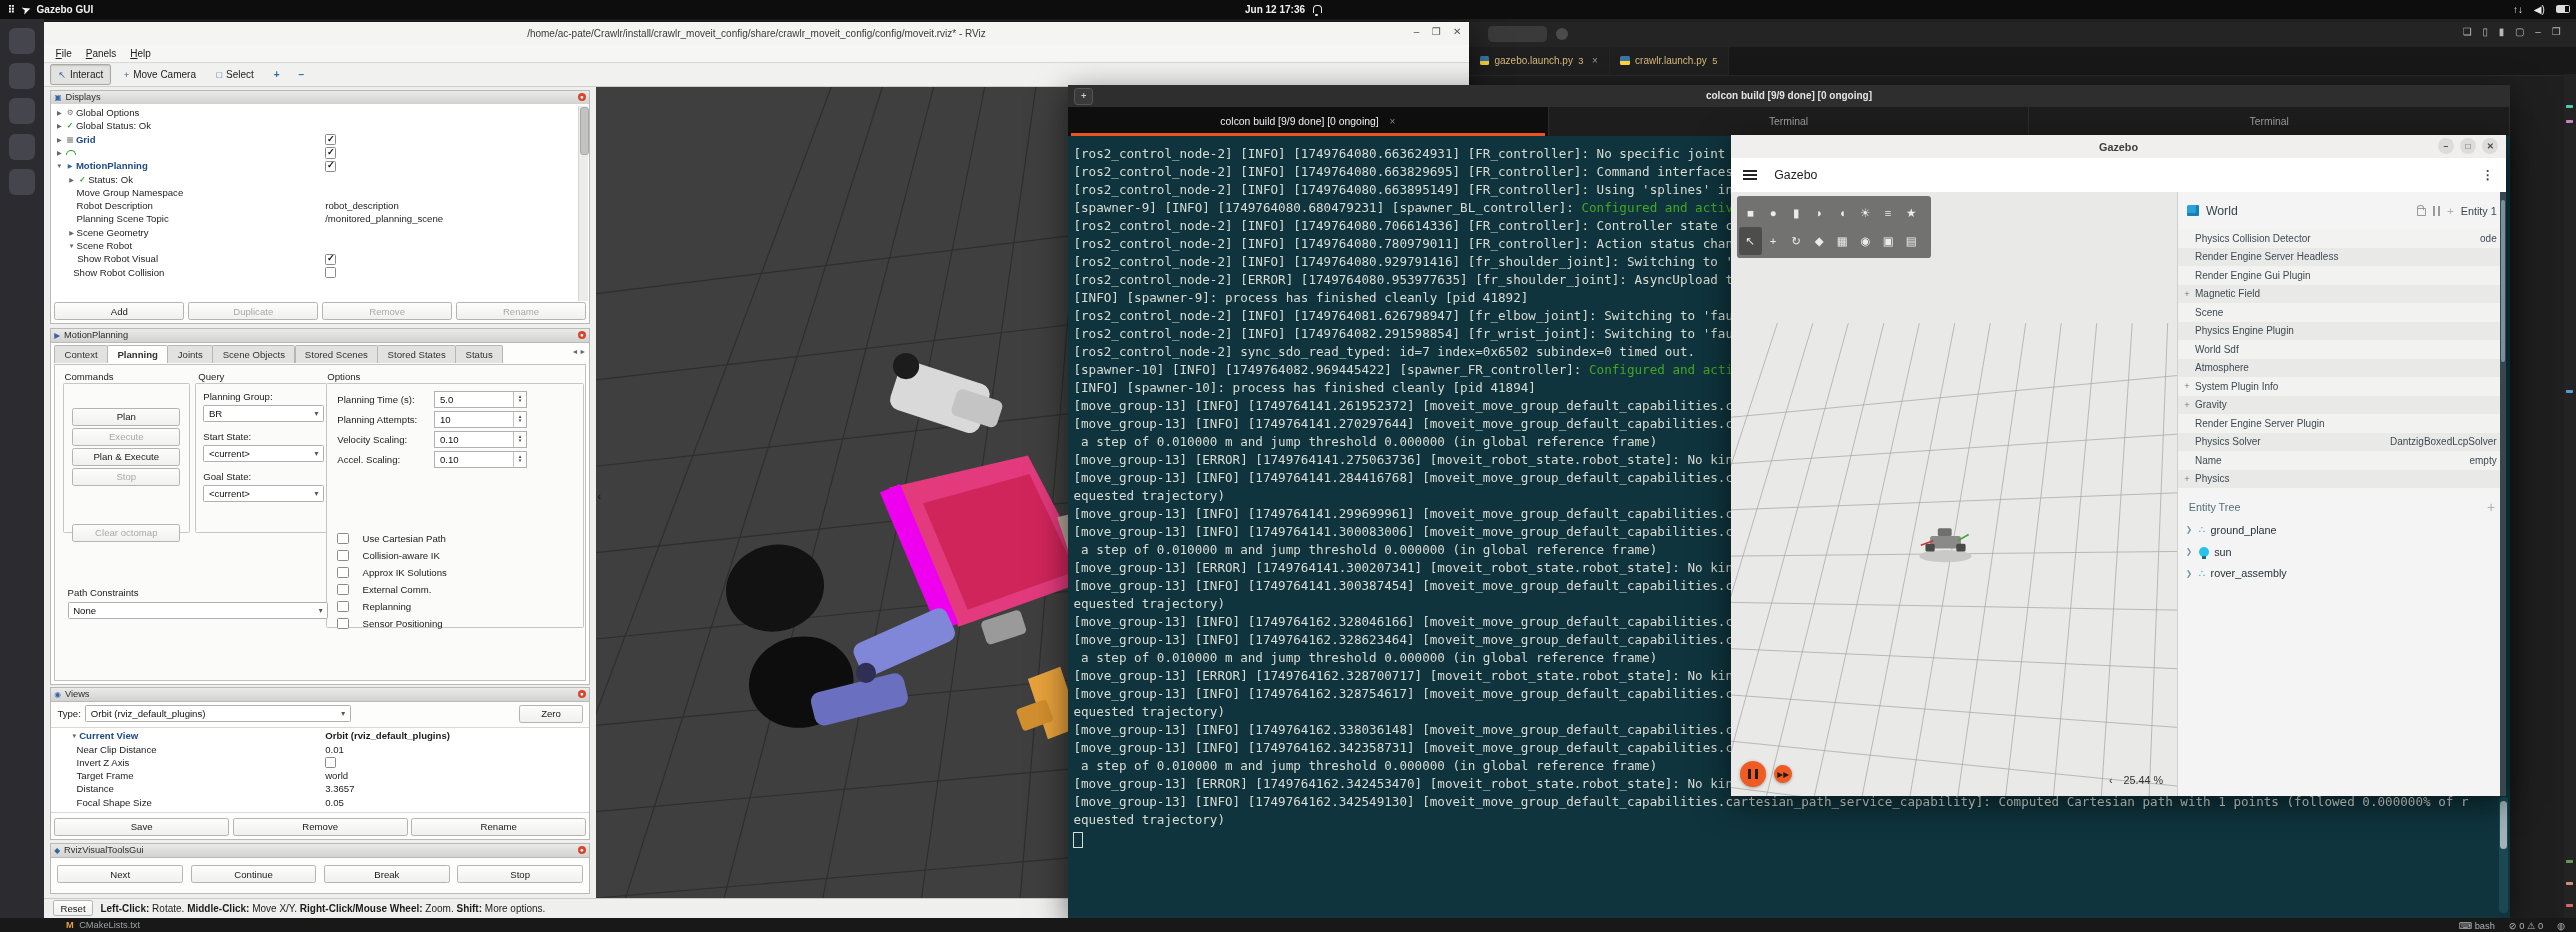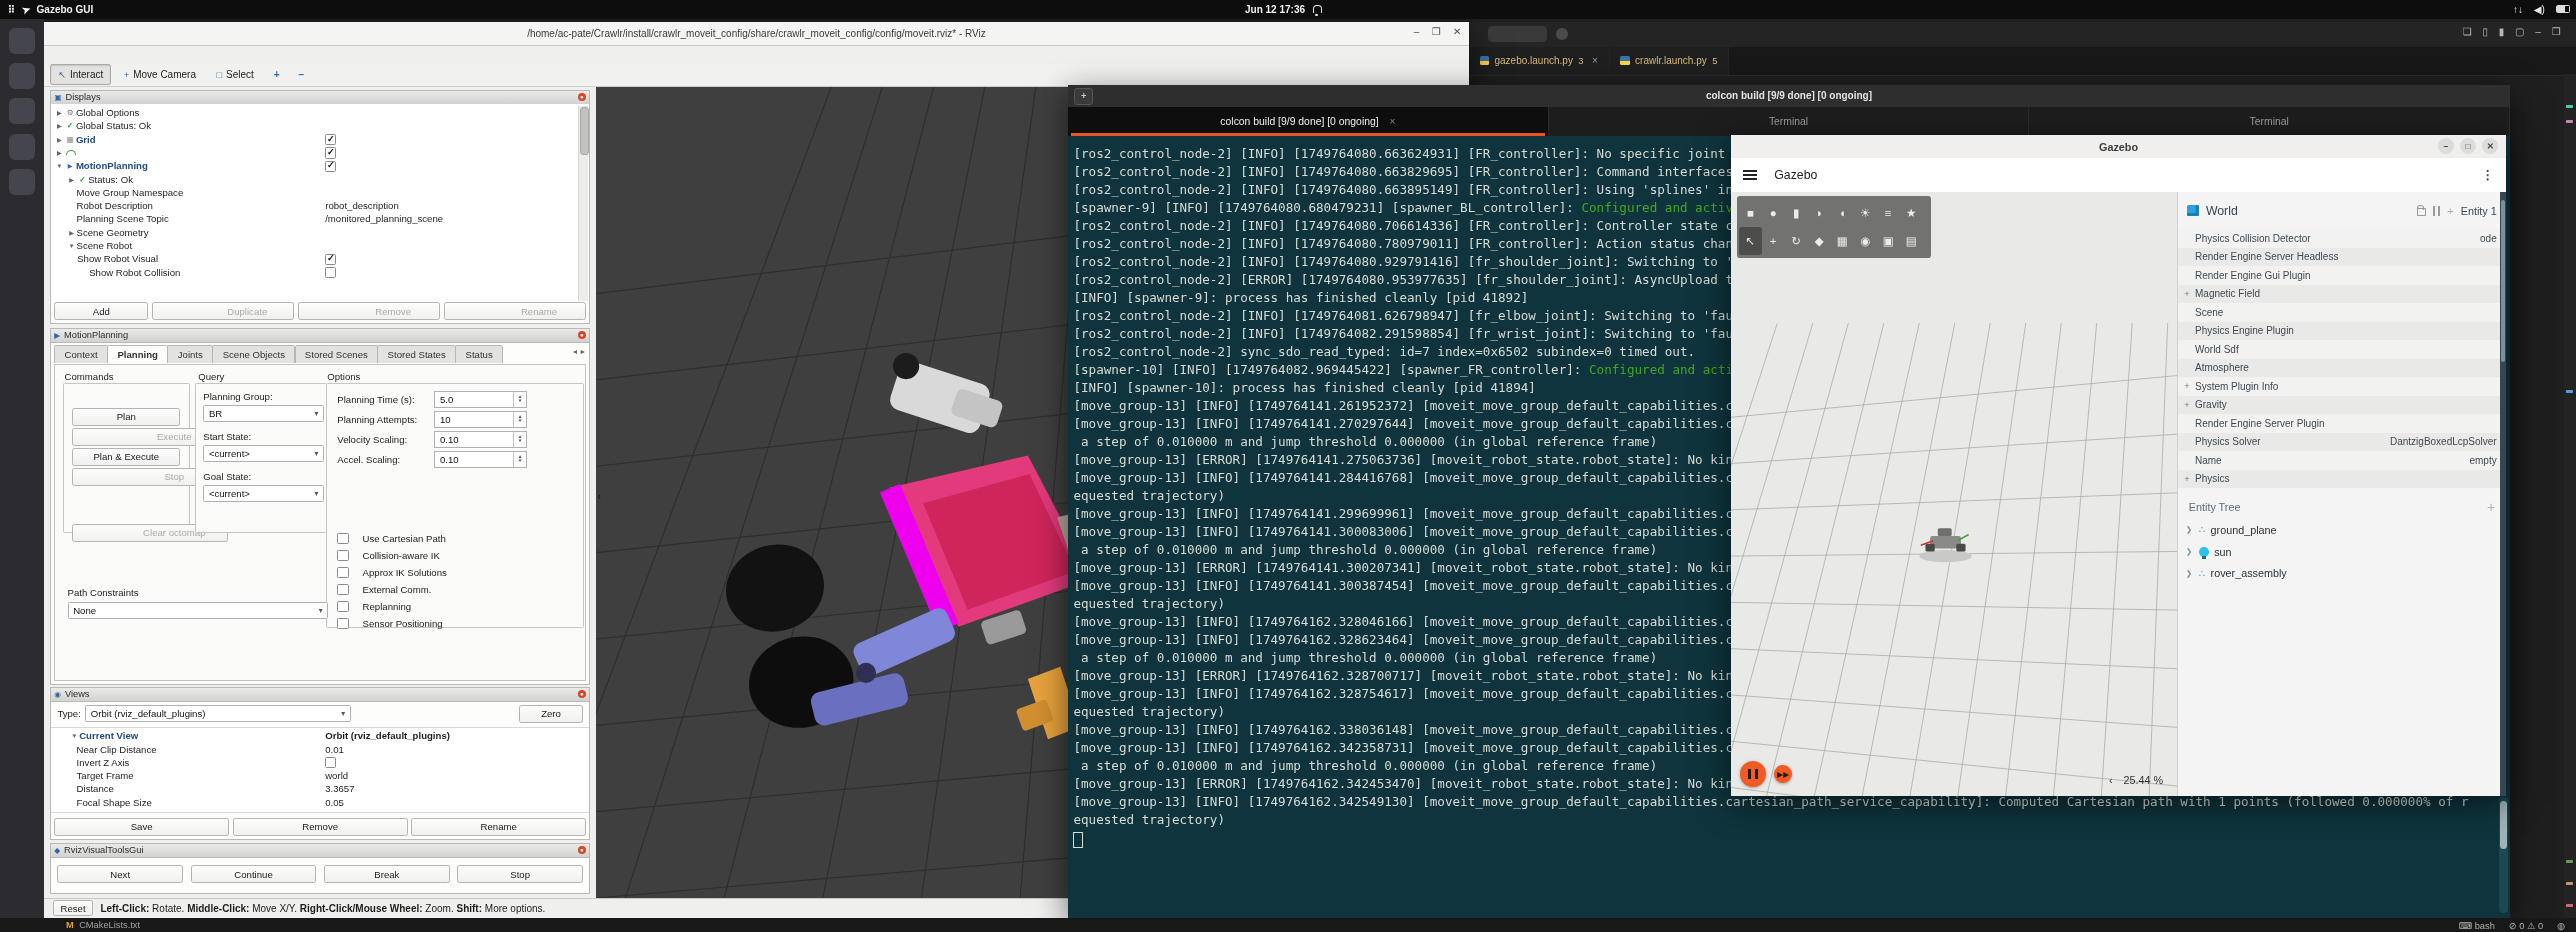--- a/index.html
+++ b/index.html
@@ -56,21 +56,21 @@
   .ticon-motion{color:#3465a4;font-size:6.2px;}
   .arcshape{width:8.5px;height:4.6px;border:1.5px solid #2ca02c;border-bottom:none;border-radius:7.7px 7.7px 0 0;margin-right:3.1px;margin-left:1.5px;}
   .tlabel{white-space:nowrap;}
   .tbold{font-weight:bold;color:#204a87;}
   .tval{position:absolute;white-space:nowrap;color:#1d1d1d;}
   .qcheck{position:absolute;width:9.3px;height:9.3px;background:#fff;border:0.8px solid #8a8a8a;border-radius:1.5px;}
   .qcheck.on::after{content:"✓";position:absolute;left:0.8px;top:-2.3px;font-size:9.3px;font-weight:bold;color:#111;}
   .qcheck.inline{position:relative;flex:none;}
   .btnrow{position:absolute;left:3.1px;right:3.1px;display:flex;gap:3.9px;}
   .qbtn{flex:1;height:16px;background:linear-gradient(#fdfdfd,#f0f0ee);border:0.8px solid #b4b4b2;border-radius:2.3px;display:flex;align-items:center;justify-content:center;font-size:9.6px;color:#1a1a1a;white-space:nowrap;}
-  .qbtn.dis{color:#aaaaa8;padding-left:48px;}
+  .qbtn.dis{color:#aaaaa8;}
   .scrollv{position:absolute;right:0.8px;width:9.3px;background:#ececea;border-left:0.8px solid #d5d5d3;}
   .scrollv .thumb{position:absolute;left:0.8px;width:7px;background:#c2c2c0;border:0.8px solid #a9a9a7;border-radius:3.1px;}
   
   .mtabs{position:absolute;left:3.1px;top:16px;right:20px;height:18.5px;display:flex;overflow:hidden;}
   .mtab{padding:0 9.3px;display:flex;align-items:center;font-size:9.6px;background:#e2e2e0;border:0.8px solid #b6b6b4;border-bottom:none;border-radius:2.3px 2.3px 0 0;margin-right:-0.8px;color:#333;white-space:nowrap;}
   .mtab.act{background:#fdfdfc;font-weight:bold;position:relative;z-index:2;}
   .mtabarrows{position:absolute;right:3.1px;top:19px;display:flex;gap:0.8px;color:#666;font-size:7px;}
   .mgroup{position:absolute;border:0.8px solid #c6c6c4;border-radius:1.5px;background:#fbfbfa;}
   .mglabel{position:absolute;font-size:9.6px;color:#222;}
   .qsel{position:absolute;height:15.4px;background:#fff;border:0.8px solid #b0b0ae;border-radius:1.5px;display:flex;align-items:center;padding-left:4.6px;font-size:9.6px;color:#111;}
@@ -219,20 +219,25 @@
 
   <div id="rviz" class="win">
     <div id="rviz-titlebar">
       <span>/home/ac-pate/Crawlr/install/crawlr_moveit_config/share/crawlr_moveit_config/config/moveit.rviz* - RViz</span>
       <div id="rviz-controls">
         <span>–</span>
         <span>❐</span>
         <span>✕</span>
       </div>
     </div>
+    <div id="rviz-menubar">
+        <div class="rmenu"><u>F</u>ile</div>
+        <div class="rmenu"><u>P</u>anels</div>
+        <div class="rmenu"><u>H</u>elp</div>
+      </div>
     <div id="rviz-toolbar">
         <div class="rtool act">
           <span class="rtool-ic">↖</span>
           <span>Interact</span>
         </div>
         <div class="rtool">
           <span class="rtool-ic">+</span>
           <span>Move Camera</span>
         </div>
         <div class="rtool">
@@ -303,21 +308,21 @@
           </div>
           <div class="trow" style="padding-left: 15.4px;">
             <span class="tarrow">▼</span>
             <span class="tlabel">Scene Robot</span>
           </div>
           <div class="trow" style="padding-left: 16px;">
             <span class="tarrow"></span>
             <span class="tlabel">Show Robot Visual</span>
             <span class="qcheck on" style="left: 274px; top: 1.5px;"></span>
           </div>
-          <div class="trow" style="padding-left: 28px;">
+          <div class="trow" style="padding-left: 12px;">
             <span class="tarrow"></span>
             <span class="tlabel">Show Robot Collision</span>
             <span class="qcheck" style="left: 274px; top: 1.5px;"></span>
           </div>
         </div>
       <div class="scrollv" style="top:15.4px;bottom:21.6px;">
           <div class="thumb" style="top:1.5px;height:46px;"></div>
         </div>
       <div class="btnrow" id="displays-buttons" style="bottom:2.3px;">
           <div class="qbtn">Add</div>

